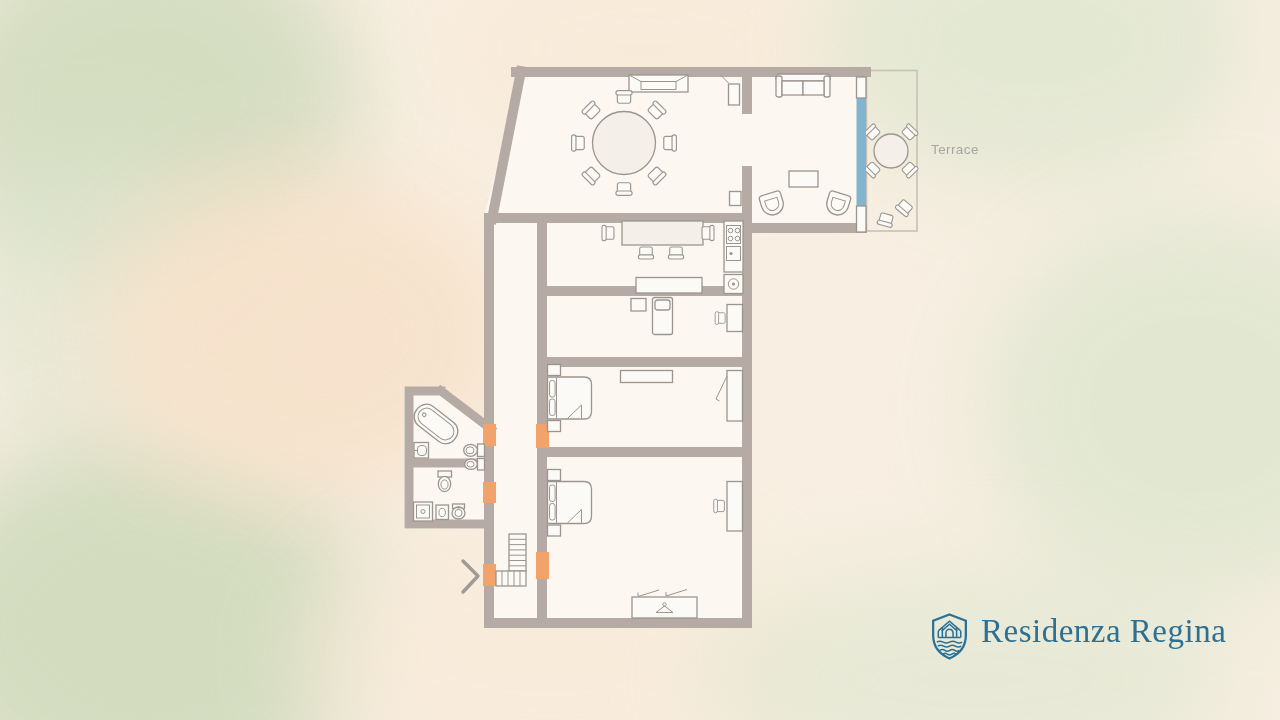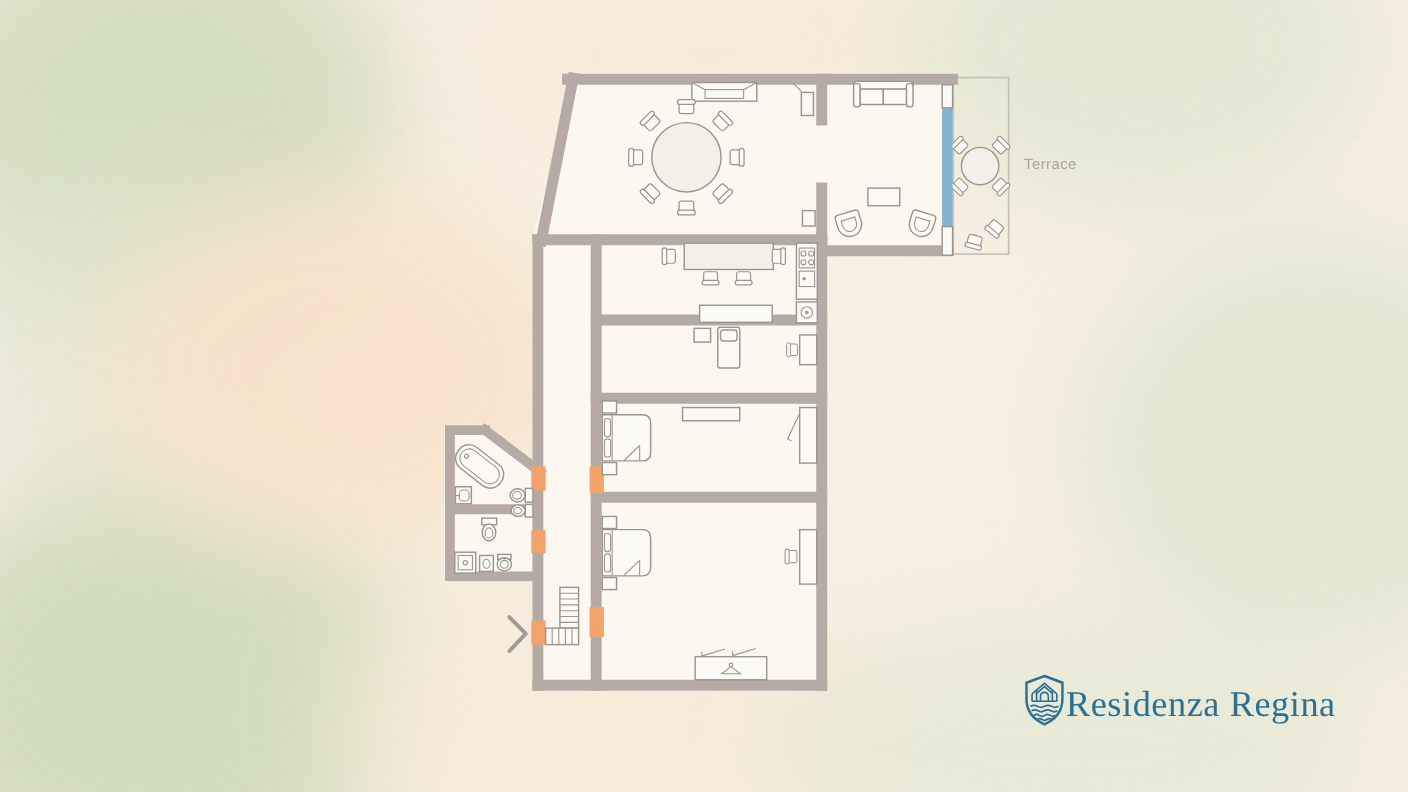--- a/index.html
+++ b/index.html
@@ -2,21 +2,21 @@
 <html style="--bg: #f8efe2; --wash-green: #cdd9ba; --wash-green-soft: #dde6cf; --wash-peach: #f7e2cb; --wash-peach-soft: #f9ead8; --floor: #fcf8f1; --wall: #b5aba4; --wall-light: #c9c0b7; --furniture-fill: #fcfaf6; --furniture-fill-shade: #f4efe8; --furniture-stroke: #9c958e; --door-accent: #f2a36c; --glass: #82b4cf; --label: #a8a5a0; --brand-blue: #2c7094; --arrow: #9e9c98;"><head>
 <meta charset="utf-8">
 <style>
   html,body{margin:0;padding:0;}
   .stage{position:relative;width:1256px;height:720px;overflow:hidden;
          background:var(--bg,#f8efe2);font-family:"Liberation Sans",sans-serif;padding-left:46px;}
   .wash{position:absolute;border-radius:50%;filter:blur(46px);}
   .plan-svg{position:absolute;left:0;top:0;}
   .terrace-label{position:absolute;left:931px;top:142px;font-size:13.5px;
                  letter-spacing:.4px;color:var(--label,#a8a5a0);}
-  .logo{position:absolute;left:931px;top:613px;display:flex;align-items:flex-end;gap:1px;}
+  .logo{position:absolute;left:931px;top:613px;display:flex;align-items:flex-start;gap:13px;}
   .logo-text{font-family:"Liberation Serif",serif;font-size:33px;
              color:var(--brand-blue,#2c7094);letter-spacing:.5px;white-space:nowrap;}
   
   .wall{fill:none;stroke:var(--wall,#b5aba4);stroke-width:10;stroke-linecap:square;}
   .wallb{fill:none;stroke:var(--wall,#b5aba4);stroke-width:9;stroke-linecap:square;}
   .furn{fill:var(--furniture-fill,#fcfaf6);stroke:var(--furniture-stroke,#9c958e);stroke-width:1.3;}
   .shade{fill:var(--furniture-fill-shade,#f4efe8);stroke:var(--furniture-stroke,#9c958e);stroke-width:1.3;}
   .thin{fill:none;stroke:var(--furniture-stroke,#9c958e);stroke-width:1;}
   .door{fill:var(--door-accent,#f2a36c);stroke:none;}
   .crest{stroke:var(--brand-blue,#2c7094);fill:none;}

